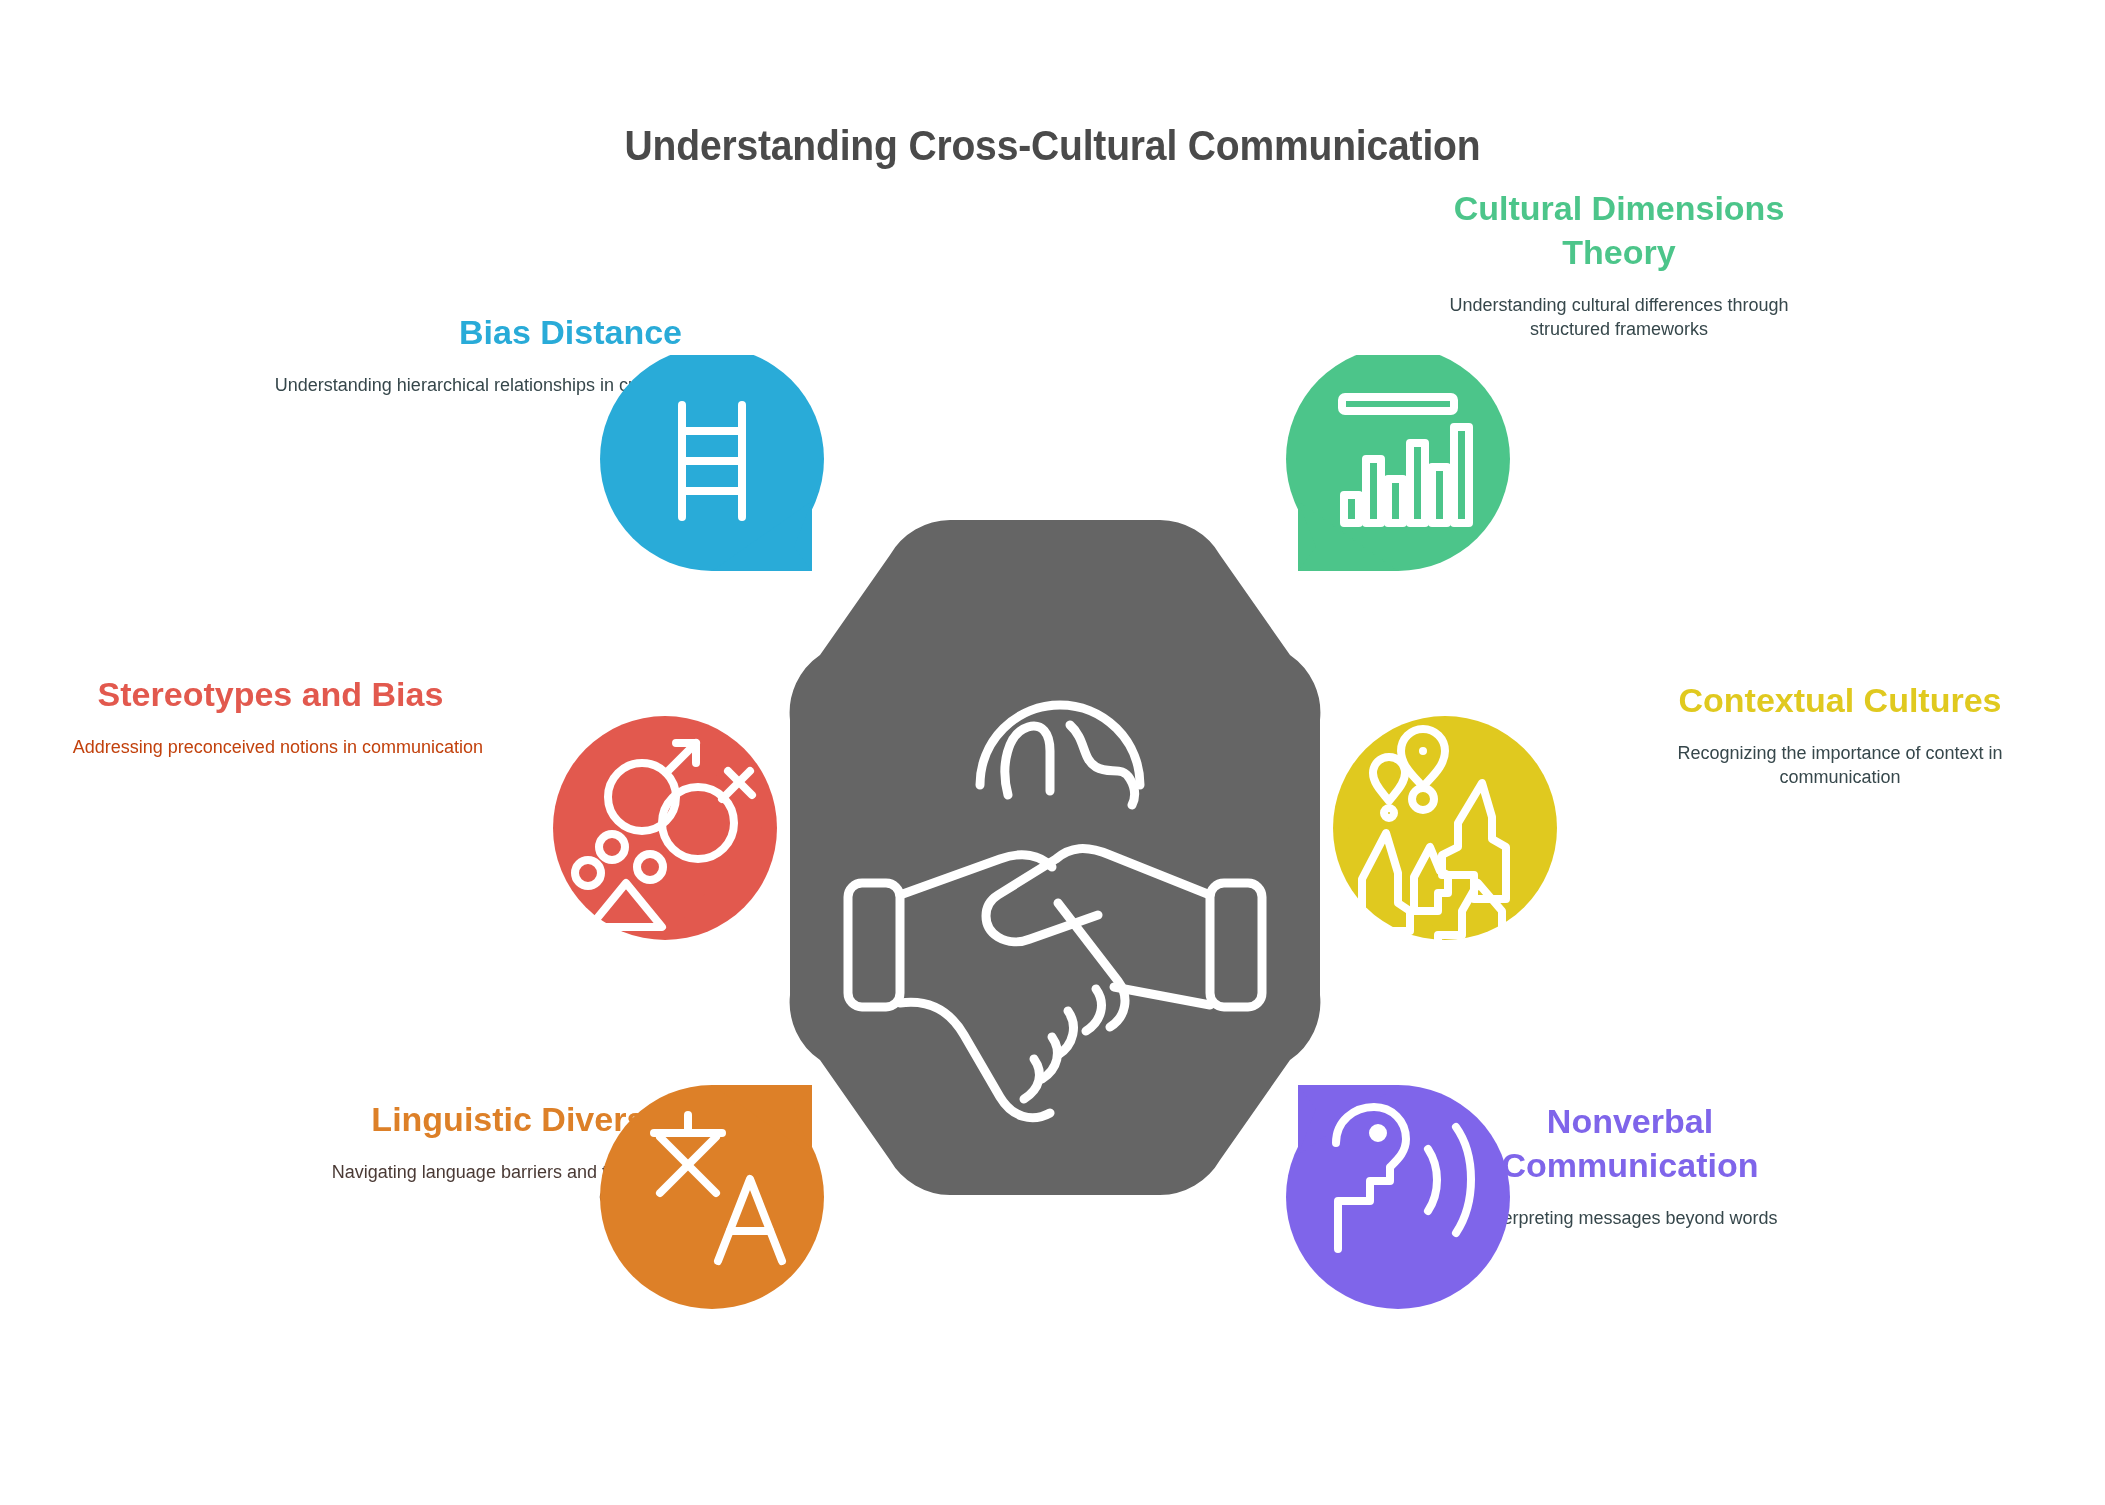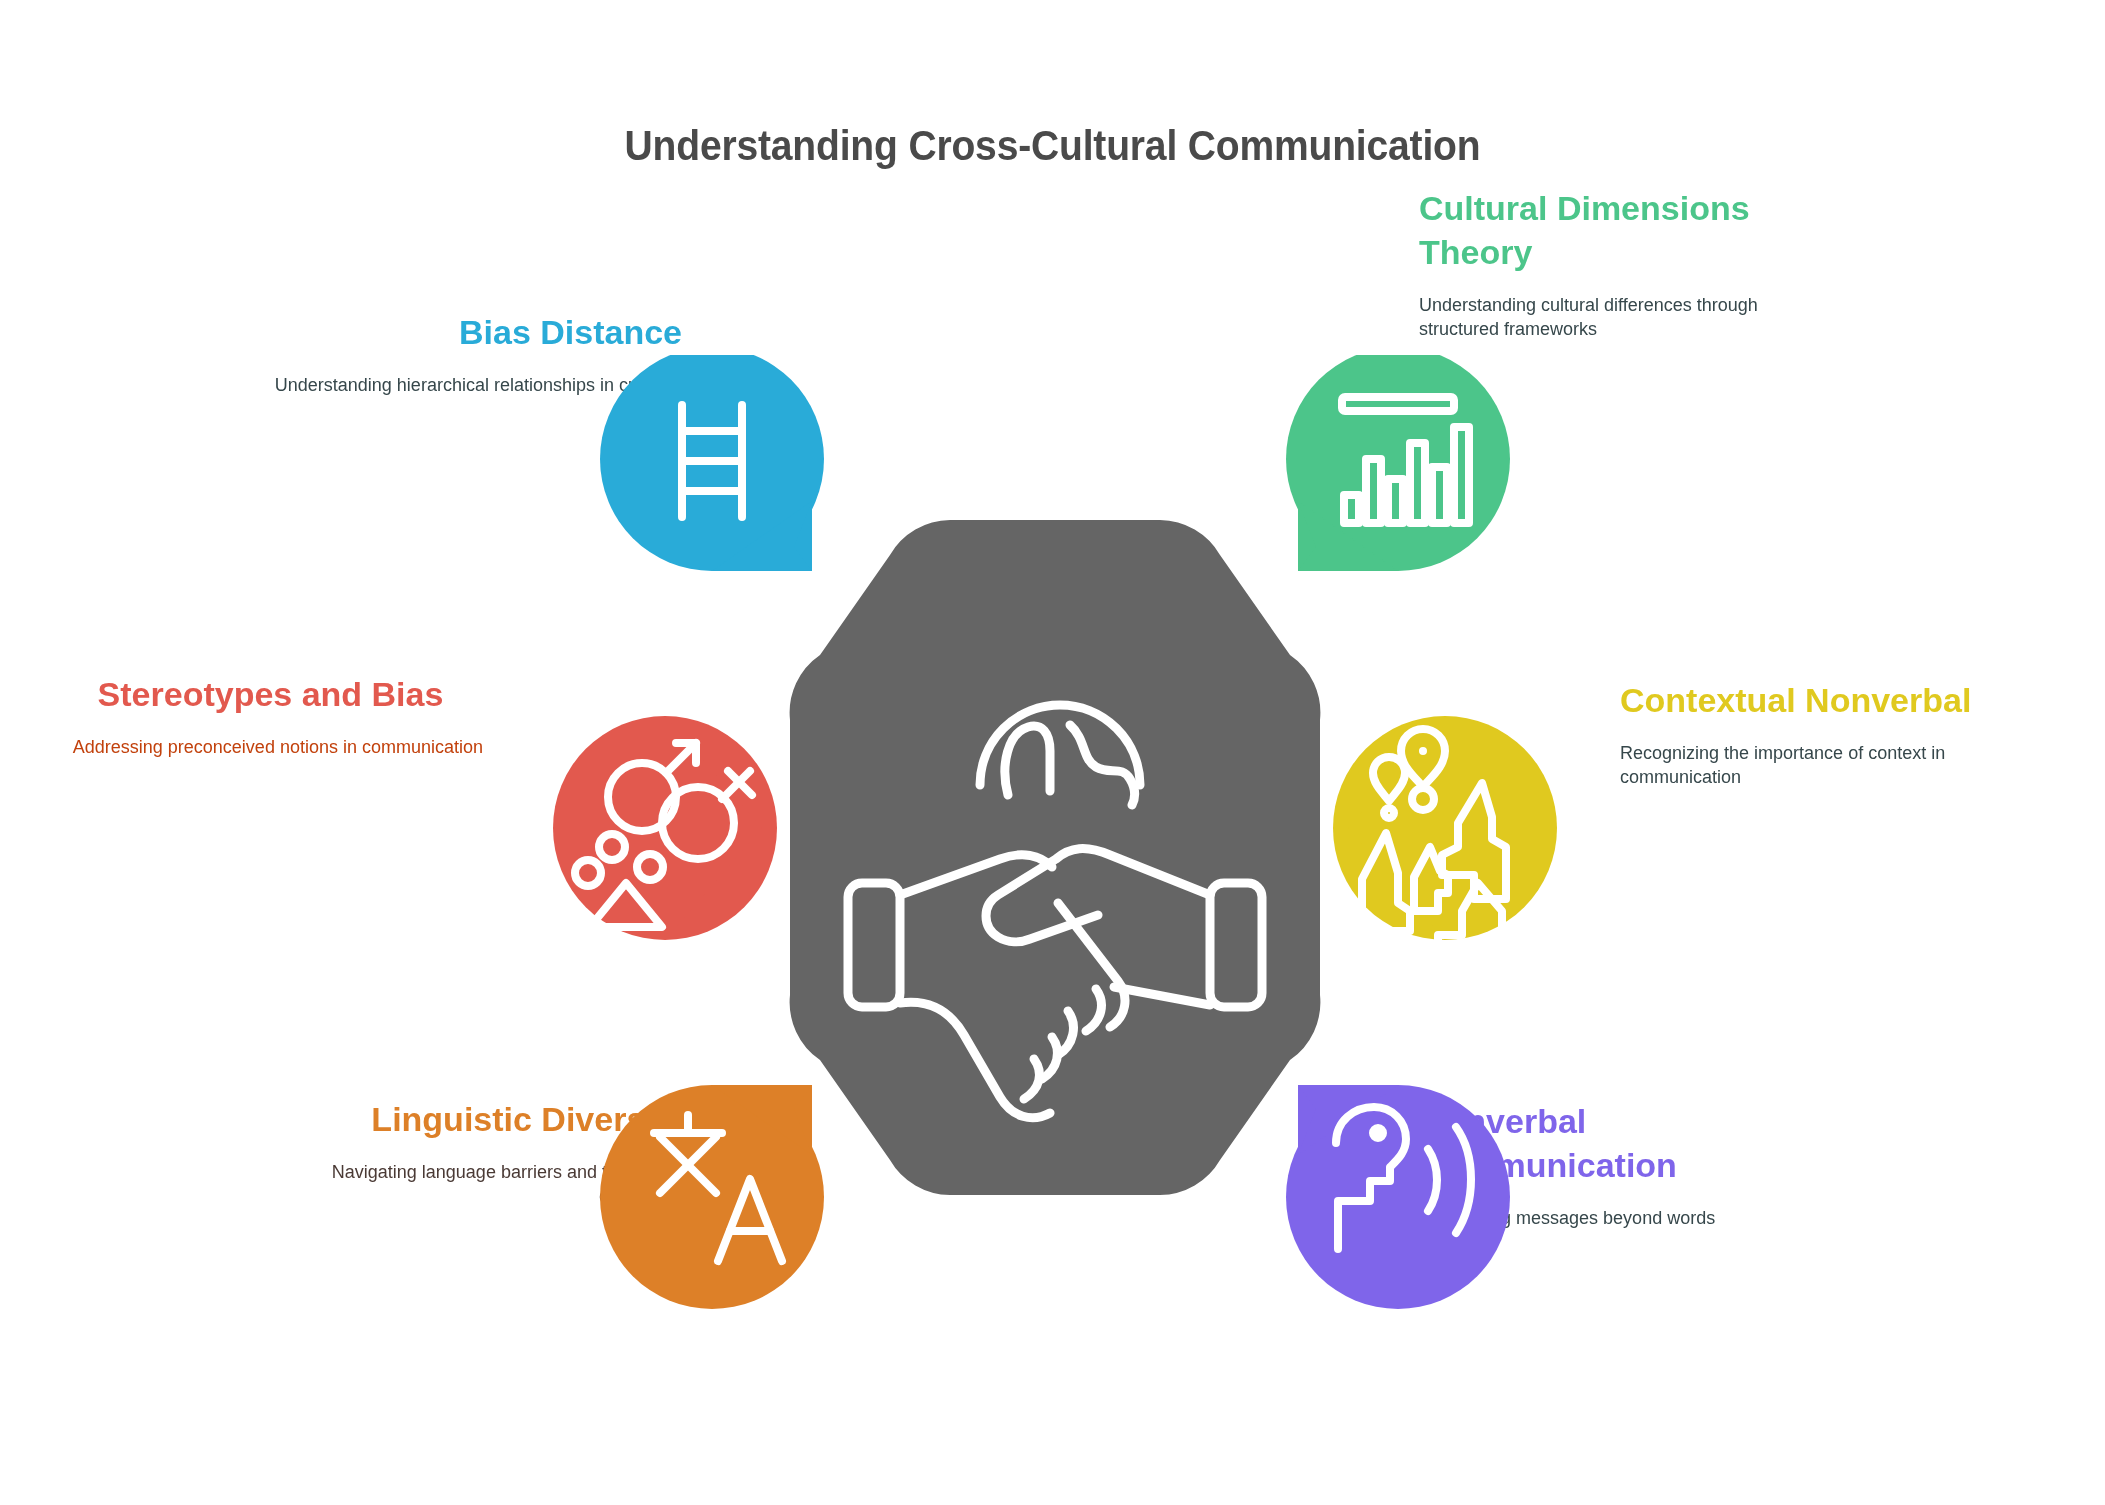--- a/index.html
+++ b/index.html
@@ -46,21 +46,21 @@
     line-height: 1.30;
     margin: 0 0 20px 0;
   }
   .blk-body {
     font-size: 18px;
     line-height: 1.33;
     margin: 0;
   }
 
   .align-right { text-align: right; }
-  .align-left  { text-align: left;  }
+  .align-left  { text-align: center;  }
 
   
   #b-power      { left: 252px;  top: 310px;  width: 430px; }
   #b-cultural   { left: 1419px; top: 186px;  width: 400px; }
   #b-stereo     { left: 58px;   top: 672px;  width: 425px; }
   #b-context    { left: 1620px; top: 678px;  width: 440px; }
   #b-linguistic { left: 280px;  top: 1097px; width: 405px; }
   #b-nonverbal  { left: 1420px; top: 1099px; width: 420px; }
 
   
@@ -89,21 +89,21 @@
     <div class="blk-head" style="color:#4cc58a;">Cultural Dimensions Theory</div>
     <div class="blk-body" style="color:#36474b;">Understanding cultural differences through structured frameworks</div>
   </div>
 
   <div class="block align-right" id="b-stereo">
     <div class="blk-head" style="color:#e2594e;text-align:center;">Stereotypes and Bias</div>
     <div class="blk-body" style="color:#c2410c;">Addressing preconceived notions in communication</div>
   </div>
 
   <div class="block align-left" id="b-context">
-    <div class="blk-head" style="color:#e0c91f;">Contextual Nonverbal</div>
+    <div class="blk-head" style="color:#e0c91f;">Contextual Cultures</div>
     <div class="blk-body" style="color:#36474b;">Recognizing the importance of context in communication</div>
   </div>
 
   <div class="block align-right" id="b-linguistic">
     <div class="blk-head" style="color:#dd8028;">Linguistic Diversity</div>
     <div class="blk-body" style="color:#4a3a35;">Navigating language barriers and translation challenges</div>
   </div>
 
   <div class="block align-left" id="b-nonverbal">
     <div class="blk-head" style="color:#7f65ea;">Nonverbal Communication</div>

